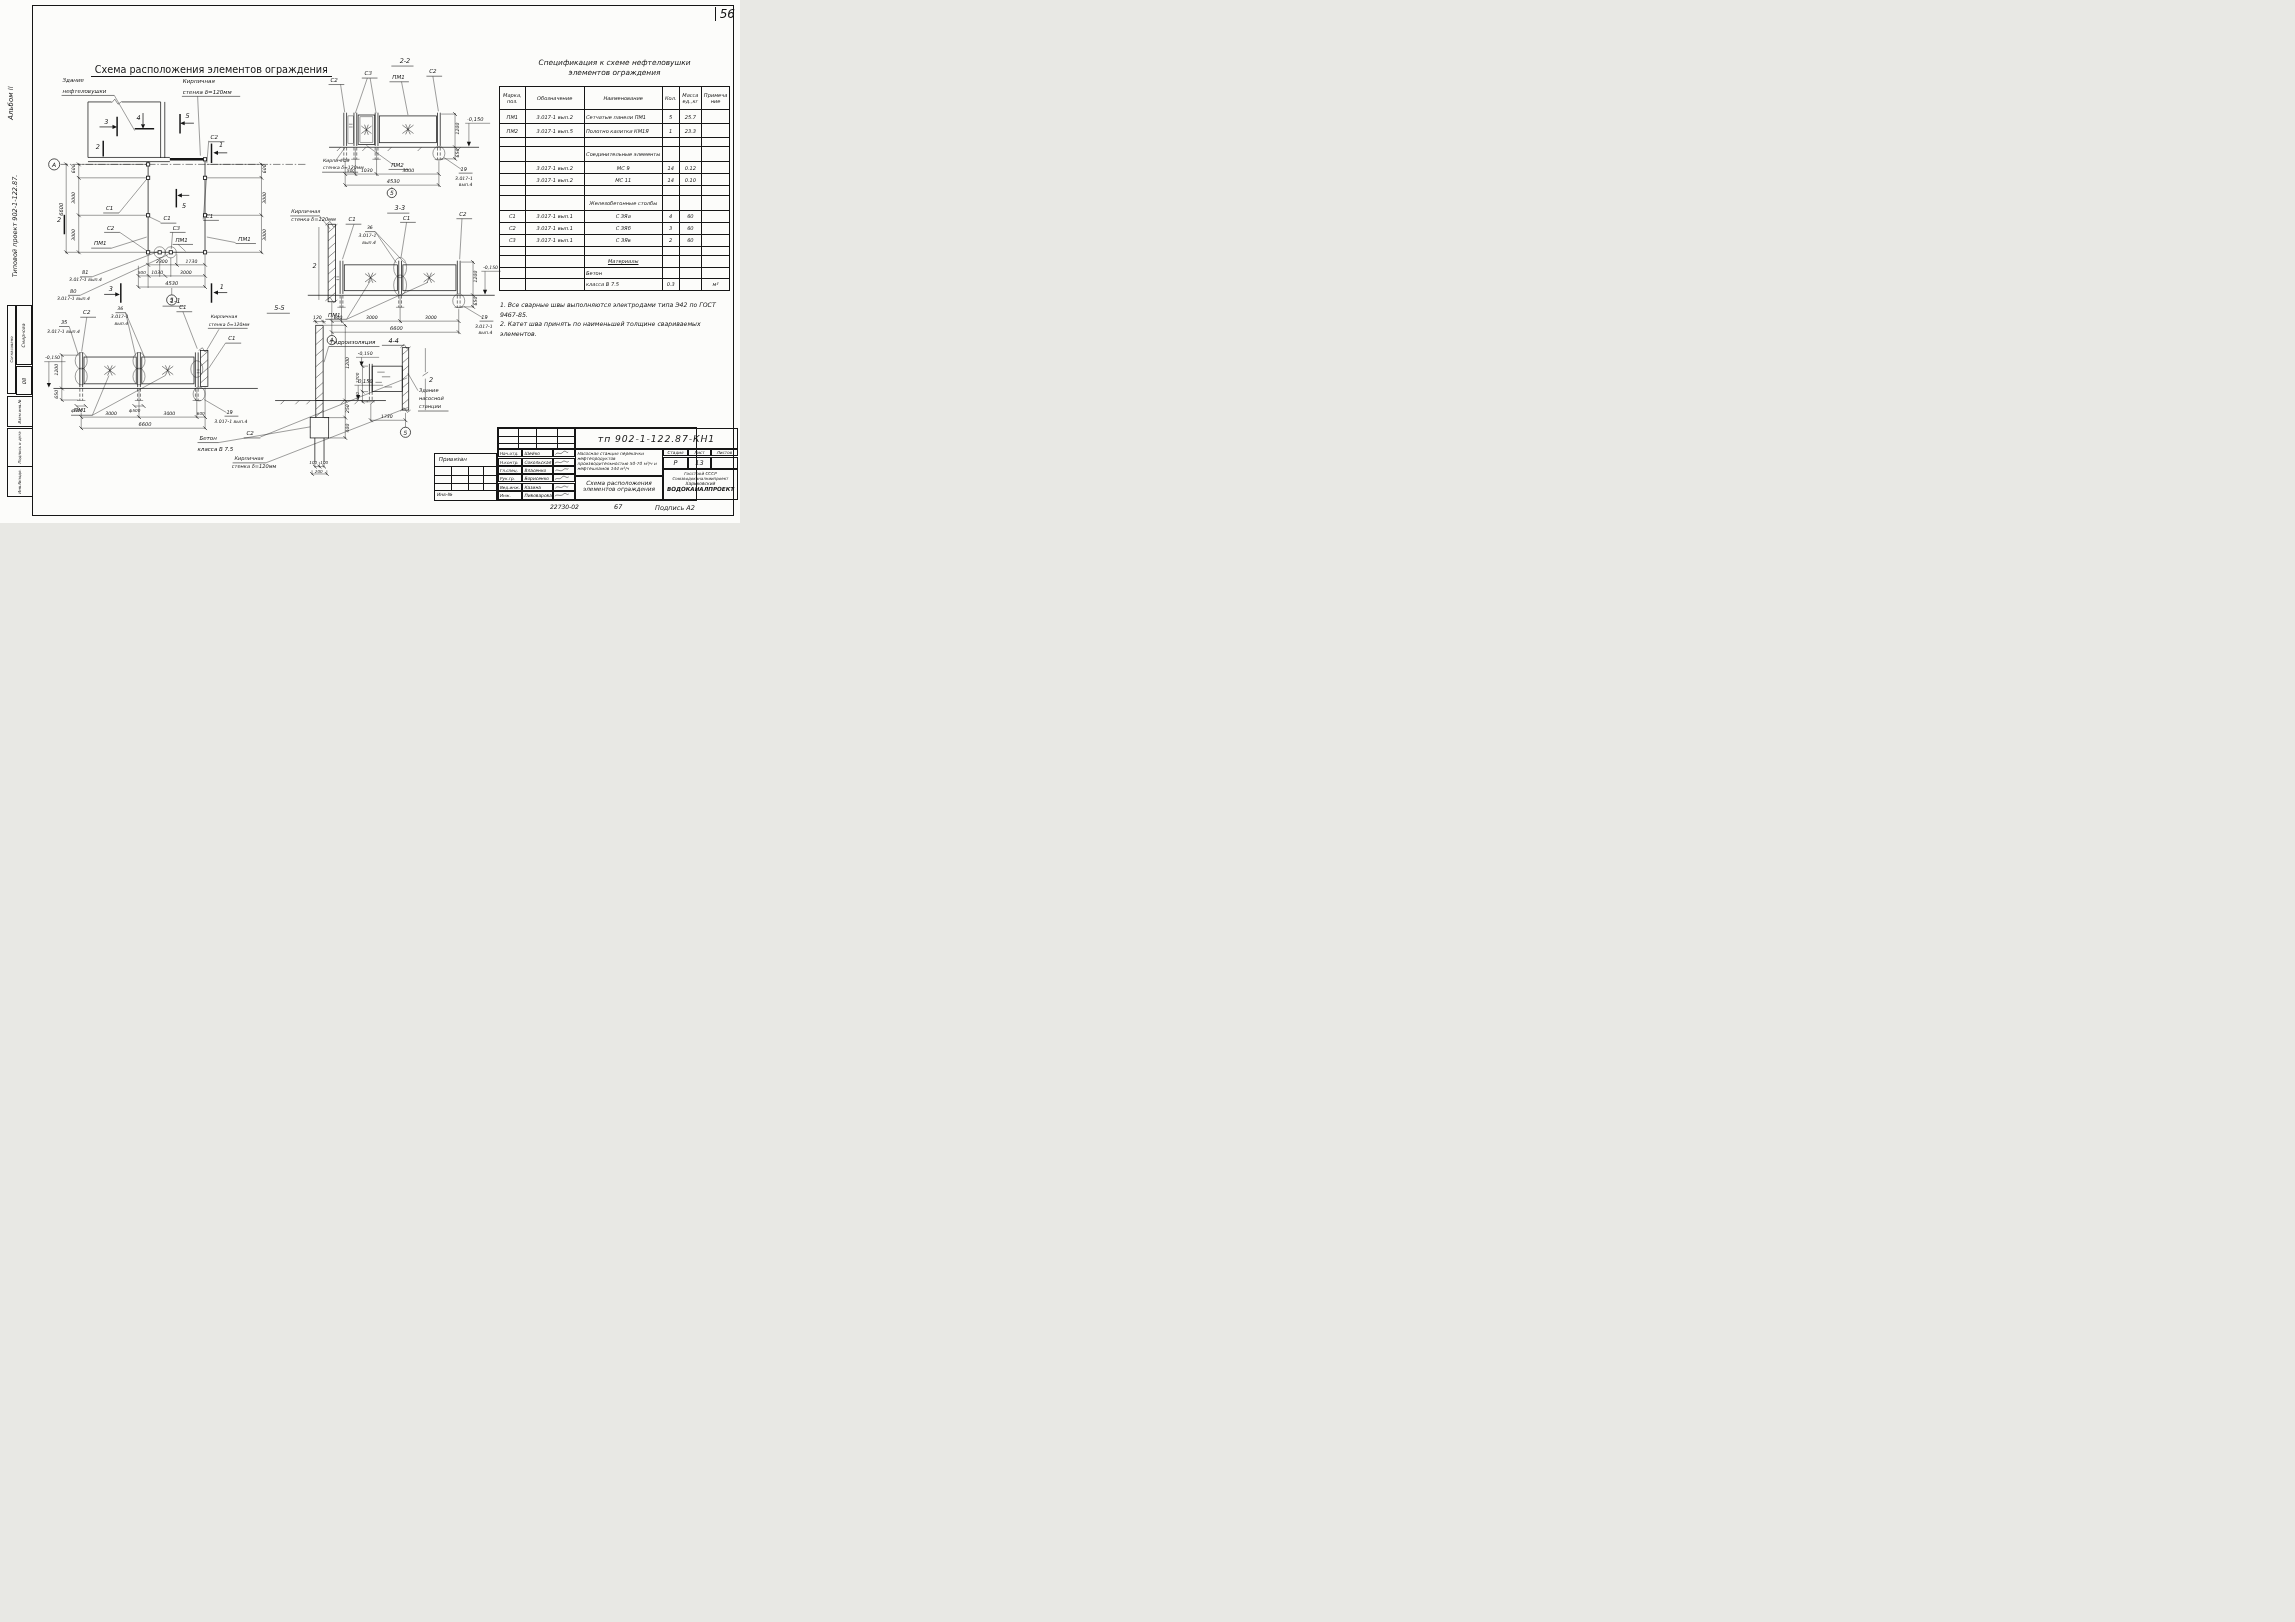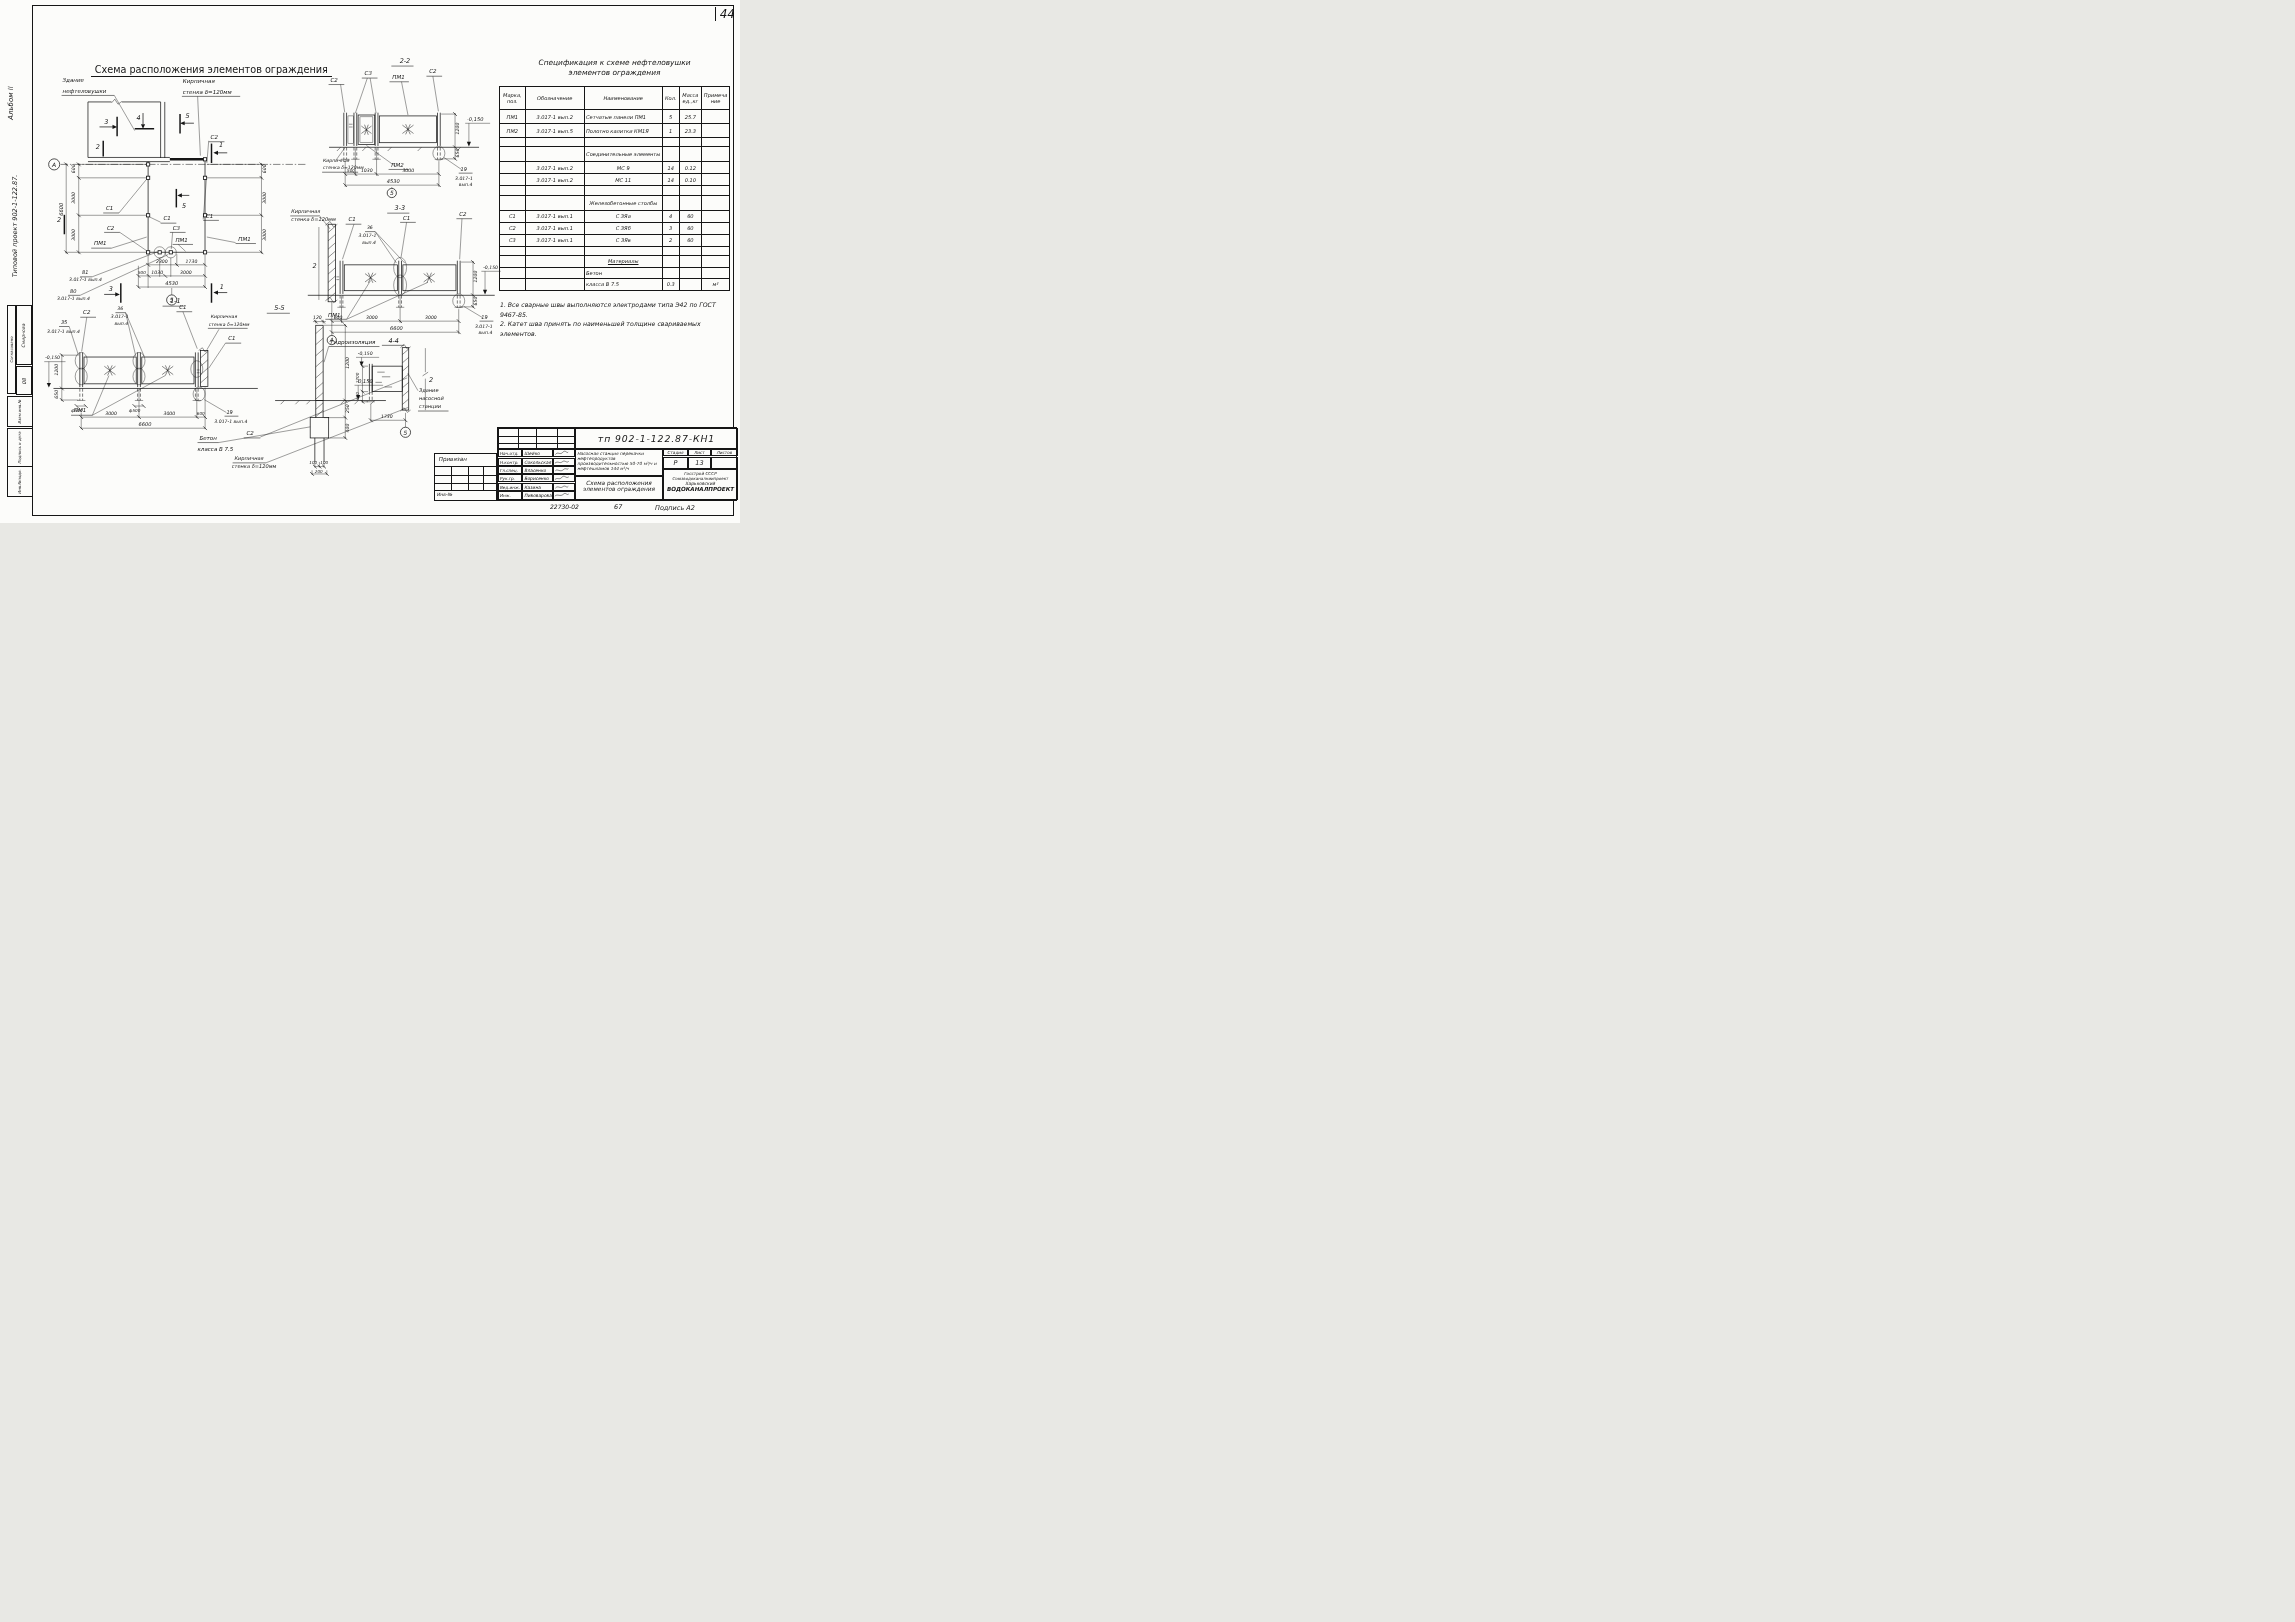--- a/index.html
+++ b/index.html
@@ -24,35 +24,35 @@
   .und{stroke:#161616;stroke-width:1.2;fill:none}
   .main-title{font-size:9.7px;border-bottom:0.9px solid #161616;padding:0 3.7px 1.4px 3.7px;white-space:nowrap}
   .pagenum{font-style:italic;font-size:12px;border-left:0.9px solid #161616;padding-left:3.7px}
   .spec-title{font-style:italic;font-size:7.4px;text-align:center;line-height:1.35}
   table.spec{border-collapse:collapse;table-layout:fixed;width:231px}
   table.spec td,table.spec th{border:0.7px solid #161616;font-style:italic;font-size:5.1px;font-weight:normal;padding:0.5px 1.4px;overflow:hidden;vertical-align:middle}
   table.spec th{text-align:center}
   td.c{text-align:center}
   td.u{text-decoration:underline}
   .notes{font-style:italic;font-size:6.2px;line-height:1.55;width:231px}
-  .tb{position:absolute;left:497px;top:427px;width:240px;height:74px;border:1.1px solid #161616;box-sizing:border-box;background:#fcfcfa}
+  .tb{position:absolute;left:497px;top:427px;width:200px;height:74px;border:1.1px solid #161616;box-sizing:border-box;background:#fcfcfa}
   .tb *{box-sizing:border-box}
   .cell{position:absolute;border:0.6px solid #161616;font-style:italic;overflow:hidden}
   .rot{transform:rotate(-90deg);transform-origin:center center;white-space:nowrap;font-style:italic}
   .mrg{position:absolute;border:0.7px solid #161616;box-sizing:border-box;display:flex;align-items:center;justify-content:center}
   .sig-svg{width:15.7px;height:6.5px}
   .sig-svg path{stroke:#161616;stroke-width:1.1;fill:none}
 </style>
 </head>
 <body>
 
 <div class="page">
   <div class="frame"></div>
 
-  <div class="abs pagenum" style="left:715px;top:7.4px">44</div>
+  <div class="abs pagenum" style="left:715px;top:7.4px">56</div>
 
   <div class="abs rot" style="left:-29px;top:99px;width:79px;text-align:center;font-size:7px">Альбом II</div>
   <div class="abs rot" style="left:-52px;top:222px;width:134px;text-align:center;font-size:6.5px">Типовой проект 902-1-122.87.</div>
 
   <div class="mrg" style="left:6.5px;top:305px;width:9.3px;height:89px">
     <div class="rot" style="font-size:3.9px">Согласовано</div>
   </div>
   <div class="mrg" style="left:15.7px;top:305px;width:16.7px;height:60px">
     <div class="rot" style="font-size:4.6px">Смирнова</div>
   </div>

